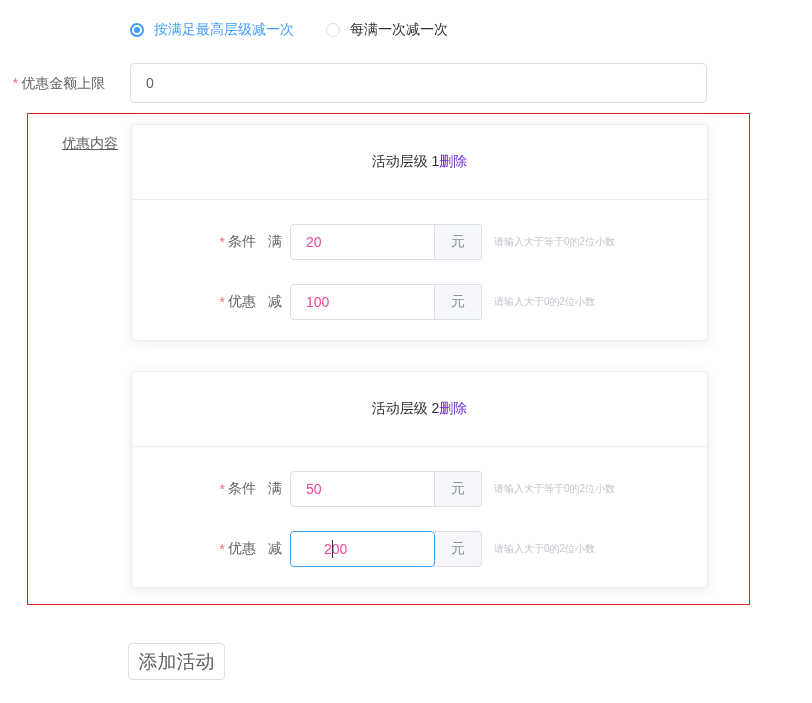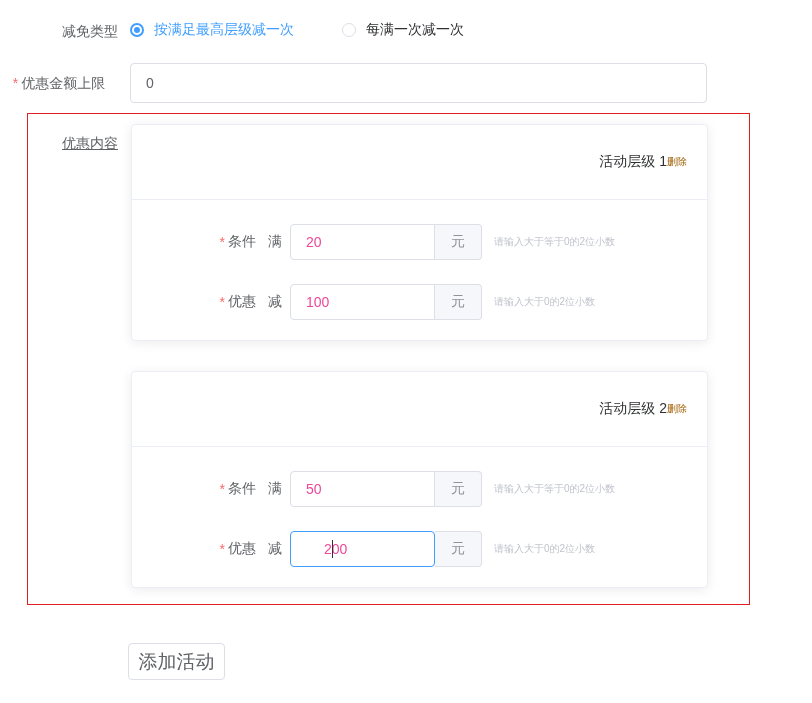--- a/index.html
+++ b/index.html
@@ -1,61 +1,60 @@
 <!DOCTYPE html>
 <html><head>
 <meta charset="utf-8">
 <style>
   html,body{margin:0;padding:0;background:#fff;}
   body{font-family:"Liberation Sans","DejaVu Sans",sans-serif;font-size:14px;color:#303133;}
   .page{position:relative;width:812px;height:703px;background:#fff;overflow:hidden;}
 
   .form-label{color:#606266;font-size:14px;line-height:20px;}
   .label-type{position:absolute;left:0;top:21px;width:118px;text-align:right;}
-  .radio-group{position:absolute;left:130px;top:19px;height:22px;display:flex;align-items:center;gap:48px;text-align:center;}
+  .radio-group{position:absolute;left:130px;top:19px;height:22px;display:flex;align-items:center;gap:32px;text-align:center;}
   .radio{display:flex;align-items:center;gap:10px;cursor:pointer;}
   .radio-circle{width:14px;height:14px;border-radius:50%;border:1px solid #dcdfe6;background:#fff;box-sizing:border-box;position:relative;flex:0 0 auto;}
   .radio-circle.checked{border:2px solid #409eff;}
   .radio-circle.checked::after{content:"";position:absolute;left:50%;top:50%;transform:translate(-50%,-50%);width:6px;height:6px;border-radius:50%;background:#409eff;}
   .radio-label{color:#303133;}
   .radio-label.blue{color:#409eff;}
 
   .label-cap{position:absolute;left:0;top:73px;width:118px;text-align:center;}
   .req{color:#f56c6c;margin-right:3px;}
   .text-input{box-sizing:border-box;border:1px solid #dcdfe6;border-radius:4px;padding:0 15px;font-size:14px;color:#606266;outline:none;font-family:inherit;background:#fff;}
   .cap-input{position:absolute;left:130px;top:63px;width:577px;height:40px;}
 
   .red-box{position:absolute;left:27px;top:113px;width:723px;height:492px;border:1px solid #e02020;box-sizing:border-box;background:#fff;}
   .box-label{position:absolute;left:0;top:19px;width:90px;text-align:right;text-decoration:underline;}
   .tiers{position:absolute;left:103px;top:10px;width:577px;}
   .card{box-sizing:border-box;width:577px;background:#fff;border:1px solid #ebeef5;border-radius:4px;box-shadow:0 2px 12px rgba(0,0,0,0.08);margin-bottom:30px;}
-  .card-header{height:75px;display:flex;align-items:center;justify-content:flex-end;padding:0 20px;border-bottom:1px solid #ebeef5;box-sizing:border-box;}
+  .card-header{height:75px;display:flex;align-items:center;justify-content:center;padding:0 20px;border-bottom:1px solid #ebeef5;box-sizing:border-box;}
   .card-title{color:#303133;font-size:14px;}
-  .delete-link{color:#a16207;cursor:pointer;text-decoration:none;font-size:10px;}
+  .delete-link{color:#6d28d9;cursor:pointer;text-decoration:none;font-size:14px;}
   .card-body{padding:24px 20px 20px;}
   .field-row{display:flex;align-items:center;height:36px;margin-bottom:24px;}
   .field-row:last-child{margin-bottom:0;}
   .row-label{width:130px;display:flex;justify-content:flex-end;align-items:center;color:#606266;white-space:nowrap;}
   .row-label .prefix{margin-left:12px;color:#606266;}
   .input-group{display:flex;margin-left:8px;position:relative;}
   .group-input{width:145px;height:36px;box-sizing:border-box;border:1px solid #dcdfe6;border-radius:4px 0 0 4px;padding:0 15px;font-size:14px;color:#ec4899;outline:none;font-family:inherit;background:#fff;}
   .group-input.focused{border:1px solid #409eff;border-radius:4px;position:relative;z-index:1;padding-left:33px;}
   .append{width:47px;height:36px;box-sizing:border-box;border:1px solid #dcdfe6;border-left:none;border-radius:0 4px 4px 0;background:#f5f7fa;color:#909399;display:flex;align-items:center;justify-content:center;font-size:14px;flex:0 0 auto;}
   .hint{margin-left:12px;color:#c0c4cc;font-size:10px;white-space:nowrap;}
   .caret{position:absolute;left:42px;top:9px;width:1px;height:18px;background:#303133;z-index:2;animation:blink 1s steps(1,end) infinite;}
   @keyframes blink{0%,49%{opacity:1}50%,100%{opacity:0}}
 
   .add-btn{position:absolute;left:128px;top:643px;width:97px;height:37px;box-sizing:border-box;background:#fff;border:1px solid #dcdfe6;border-radius:4px;color:#606266;font-size:19px;font-family:inherit;cursor:pointer;}
 </style>
 </head>
 <body>
 
 <div class="page">
 
-  <div class="form-label label-type">减免类型</div>
   <div class="radio-group">
     <label class="radio">
       <span class="radio-circle checked"></span>
       <span class="radio-label blue">按满足最高层级减一次</span>
     </label>
     <label class="radio">
       <span class="radio-circle"></span>
       <span class="radio-label">每满一次减一次</span>
     </label>
   </div>

